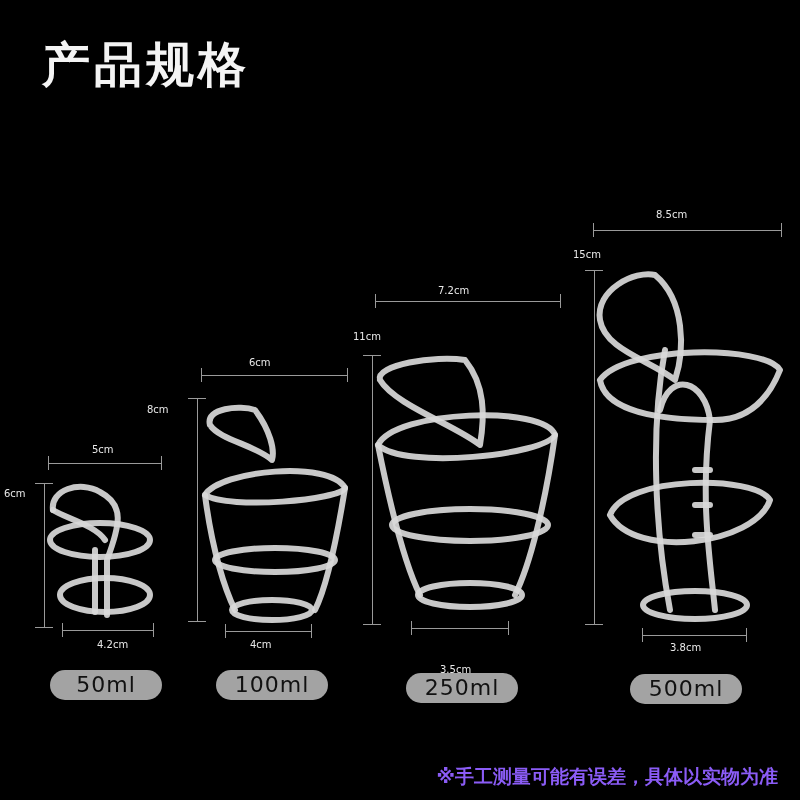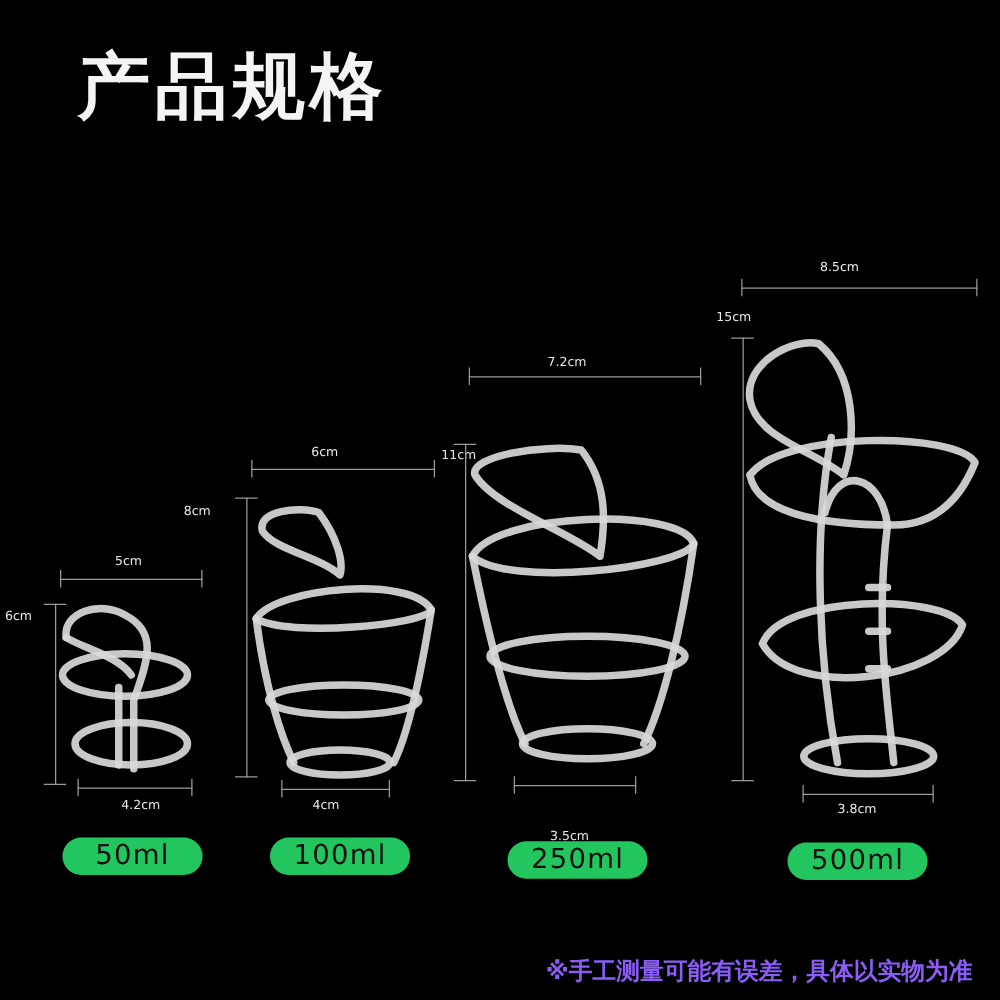--- a/index.html
+++ b/index.html
@@ -1,25 +1,25 @@
 <!DOCTYPE html>
 <html><head>
 <meta charset="utf-8">
 <style>
   html,body{margin:0;padding:0;background:#000;}
   body{width:800px;height:800px;position:relative;overflow:hidden;font-family:"DejaVu Sans","Liberation Sans",sans-serif;color:#fff;}
-  .title{position:absolute;left:42px;top:40px;font-size:58px;font-weight:bold;letter-spacing:4px;color:#f4f4f4;line-height:1;margin-left:20px;}
+  .title{position:absolute;left:42px;top:40px;font-size:48px;font-weight:bold;letter-spacing:4px;color:#f4f4f4;line-height:1;}
   .dim{position:absolute;font-size:10px;color:#e8e8e8;line-height:1;}
   .hline{position:absolute;height:1px;background:#9a9a9a;}
   .hline:before,.hline:after{content:"";position:absolute;top:-7px;width:1px;height:14px;background:#9a9a9a;}
   .hline:before{left:0;} .hline:after{right:0;}
   .vline{position:absolute;width:1px;background:#9a9a9a;}
   .vline:before,.vline:after{content:"";position:absolute;left:-9px;width:18px;height:1px;background:#9a9a9a;}
   .vline:before{top:0;} .vline:after{bottom:0;}
-  .pill{position:absolute;height:30px;width:112px;border-radius:15px;background:#22c55e;color:#111;font-size:22px;text-align:center;line-height:30px;letter-spacing:1px;}
+  .pill{position:absolute;height:30px;width:112px;border-radius:15px;background:#a3a3a3;color:#111;font-size:22px;text-align:center;line-height:30px;letter-spacing:1px;}
   .note{position:absolute;right:22px;top:764px;font-size:19px;color:#8b5cf6;font-weight:bold;}
   svg.stand{position:absolute;overflow:visible;}
   svg.stand *{fill:none;stroke:#d9d9d9;stroke-width:6;stroke-linecap:round;stroke-linejoin:round;opacity:.92;}
 </style>
 </head>
 <body>
 
 <div class="title">产品规格</div>
 
 <div>
@@ -53,21 +53,21 @@
     <ellipse cx="72" cy="210" rx="40" ry="10"></ellipse>
   </svg>
   <div class="hline" style="left:225px;top:631px;width:87px;"></div>
   <div class="dim" style="left:250px;top:640px;">4cm</div>
   <div class="pill" style="left:216px;top:670px;">100ml</div>
 </div>
 
 <div>
   <div class="dim" style="left:438px;top:286px;">7.2cm</div>
   <div class="hline" style="left:375px;top:301px;width:186px;"></div>
-  <div class="dim" style="left:353px;top:332px;margin-top:28px;">11cm</div>
+  <div class="dim" style="left:353px;top:332px;">11cm</div>
   <div class="vline" style="left:372px;top:355px;height:270px;"></div>
   <svg class="stand" style="left:375px;top:355px;" width="190" height="260">
     <path d="M5 25 C0 10 60 0 90 5 C110 30 110 60 105 90 C80 70 20 50 5 25"></path>
     <path d="M3 90 C20 55 170 50 180 80 C170 100 30 115 3 90"></path>
     <path d="M3 90 C15 150 30 210 45 240"></path>
     <path d="M180 80 C170 150 155 210 140 240"></path>
     <ellipse cx="95" cy="170" rx="78" ry="16"></ellipse>
     <ellipse cx="95" cy="240" rx="52" ry="12"></ellipse>
   </svg>
   <div class="hline" style="left:411px;top:628px;width:98px;"></div>

